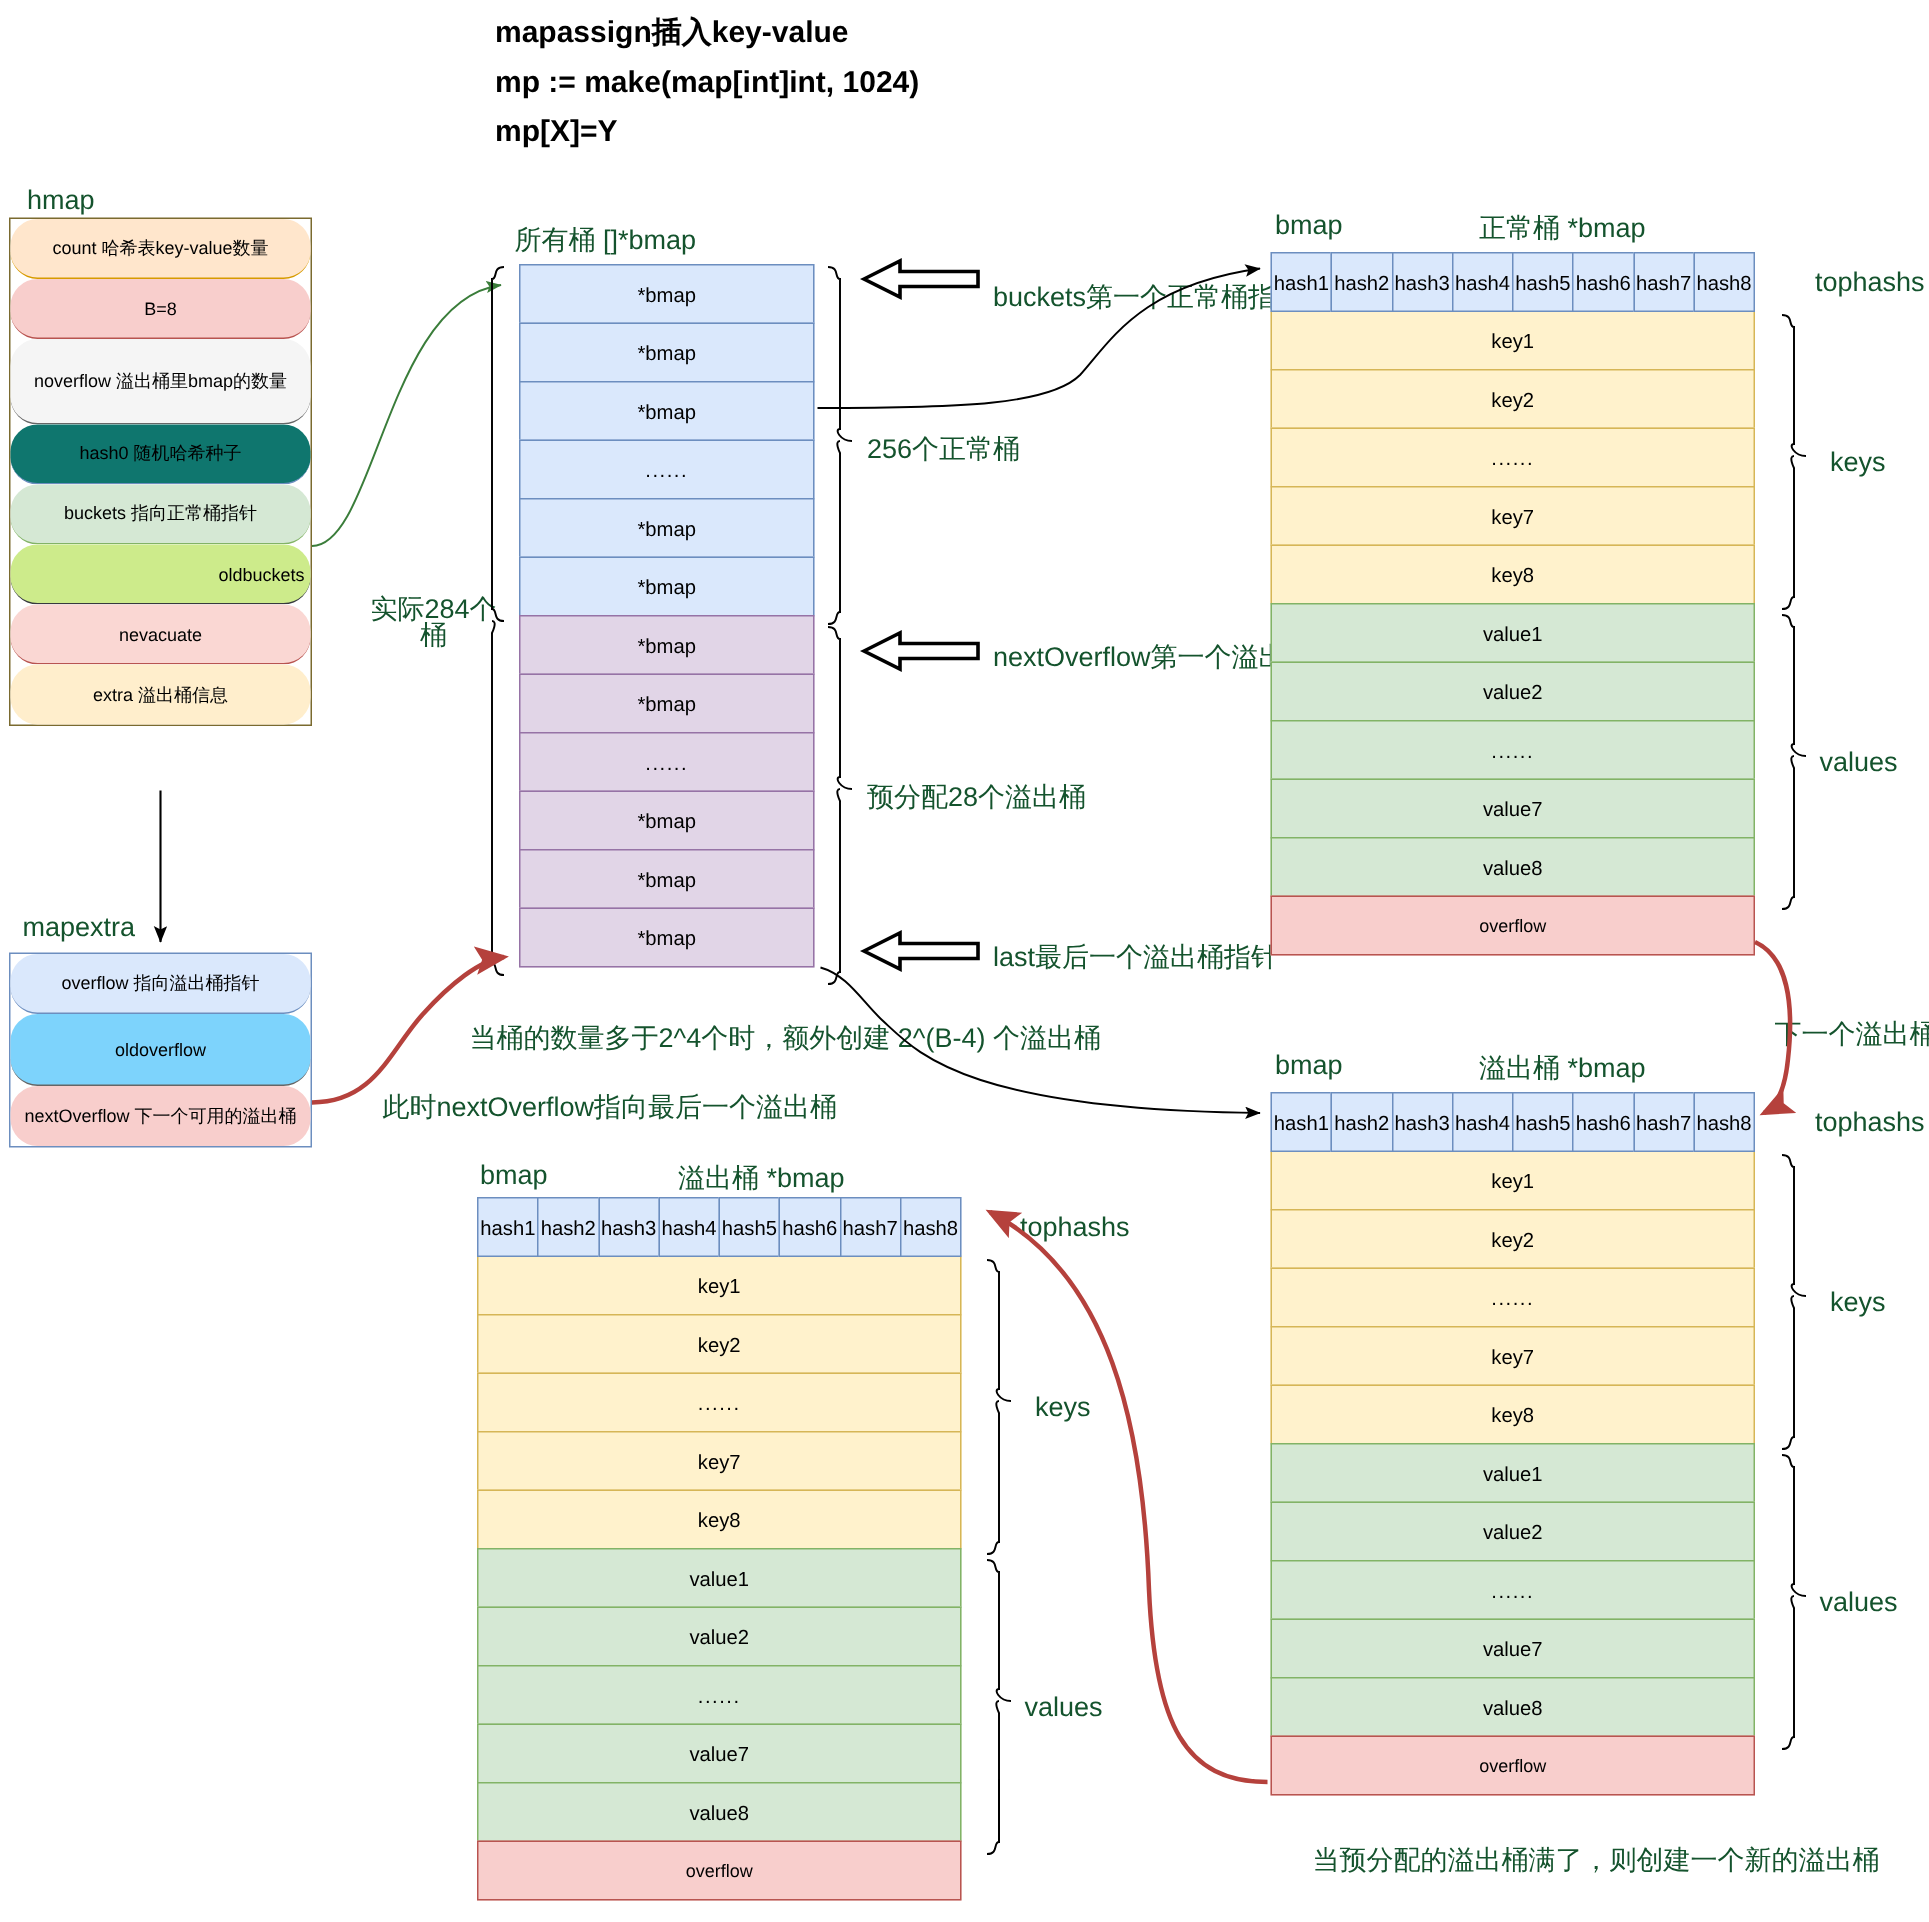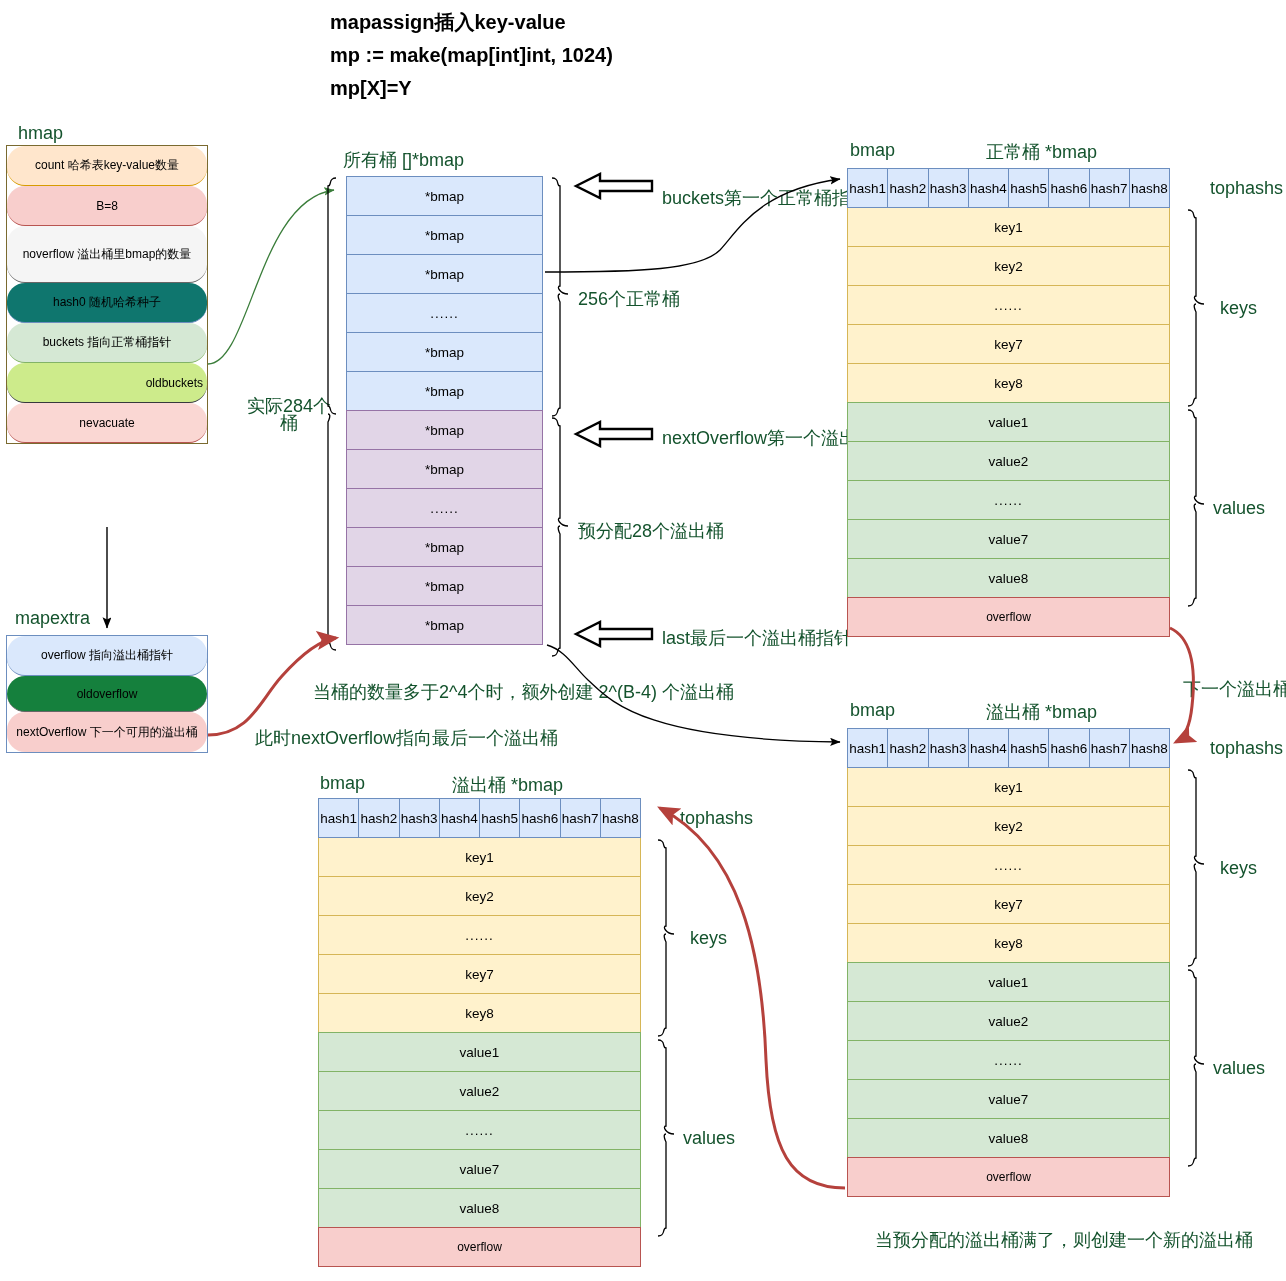--- a/index.html
+++ b/index.html
@@ -73,28 +73,31 @@
       </div>
       <div class="row" style="height: 40px; background: rgb(213, 232, 212); border-bottom: 1px solid rgb(130, 179, 102);">
         <span>buckets 指向正常桶指针</span>
       </div>
       <div class="row" style="height: 40px; background: rgb(205, 235, 139); border-bottom: 1px solid rgb(54, 57, 61); justify-content: flex-end;">
         <span>oldbuckets</span>
       </div>
       <div class="row" style="height: 40px; background: rgb(250, 215, 211); border-bottom: 1px solid rgb(184, 84, 80);">
         <span>nevacuate</span>
       </div>
+      <div class="row" style="height: 40px; background: rgb(255, 238, 204); border-bottom: none;">
+        <span>extra 溢出桶信息</span>
+      </div>
     </div>
 
   <div class="lbl" style="left:15px;top:608px;">mapextra</div>
   <div class="struct" id="mapextra-struct" style="left:6px;top:635px;width:202px;border-color:#6c8ebf;">
       <div class="row" style="height: 40px; background: rgb(218, 232, 252); border-bottom: 1px solid rgb(108, 142, 191);">
         <span>overflow 指向溢出桶指针</span>
       </div>
-      <div class="row" style="height: 36px; background: #15803d; border-bottom: 1px solid rgb(102, 102, 102);">
+      <div class="row" style="height: 48px; background: #7dd3fc; border-bottom: 1px solid rgb(102, 102, 102);">
         <span>oldoverflow</span>
       </div>
       <div class="row" style="height: 40px; background: rgb(248, 206, 204); border-bottom: none;">
         <span>nextOverflow 下一个可用的溢出桶</span>
       </div>
     </div>
 
   <div class="lbl" style="left:343px;top:148px;">所有桶 []*bmap</div>
   <div class="bucketarr" id="bucket-array" style="left:346px;top:176px;width:197px;">
       <div class="bcell" style="height: 40px; background: rgb(218, 232, 252); border: 1px solid rgb(108, 142, 191); margin-top: 0px;">

